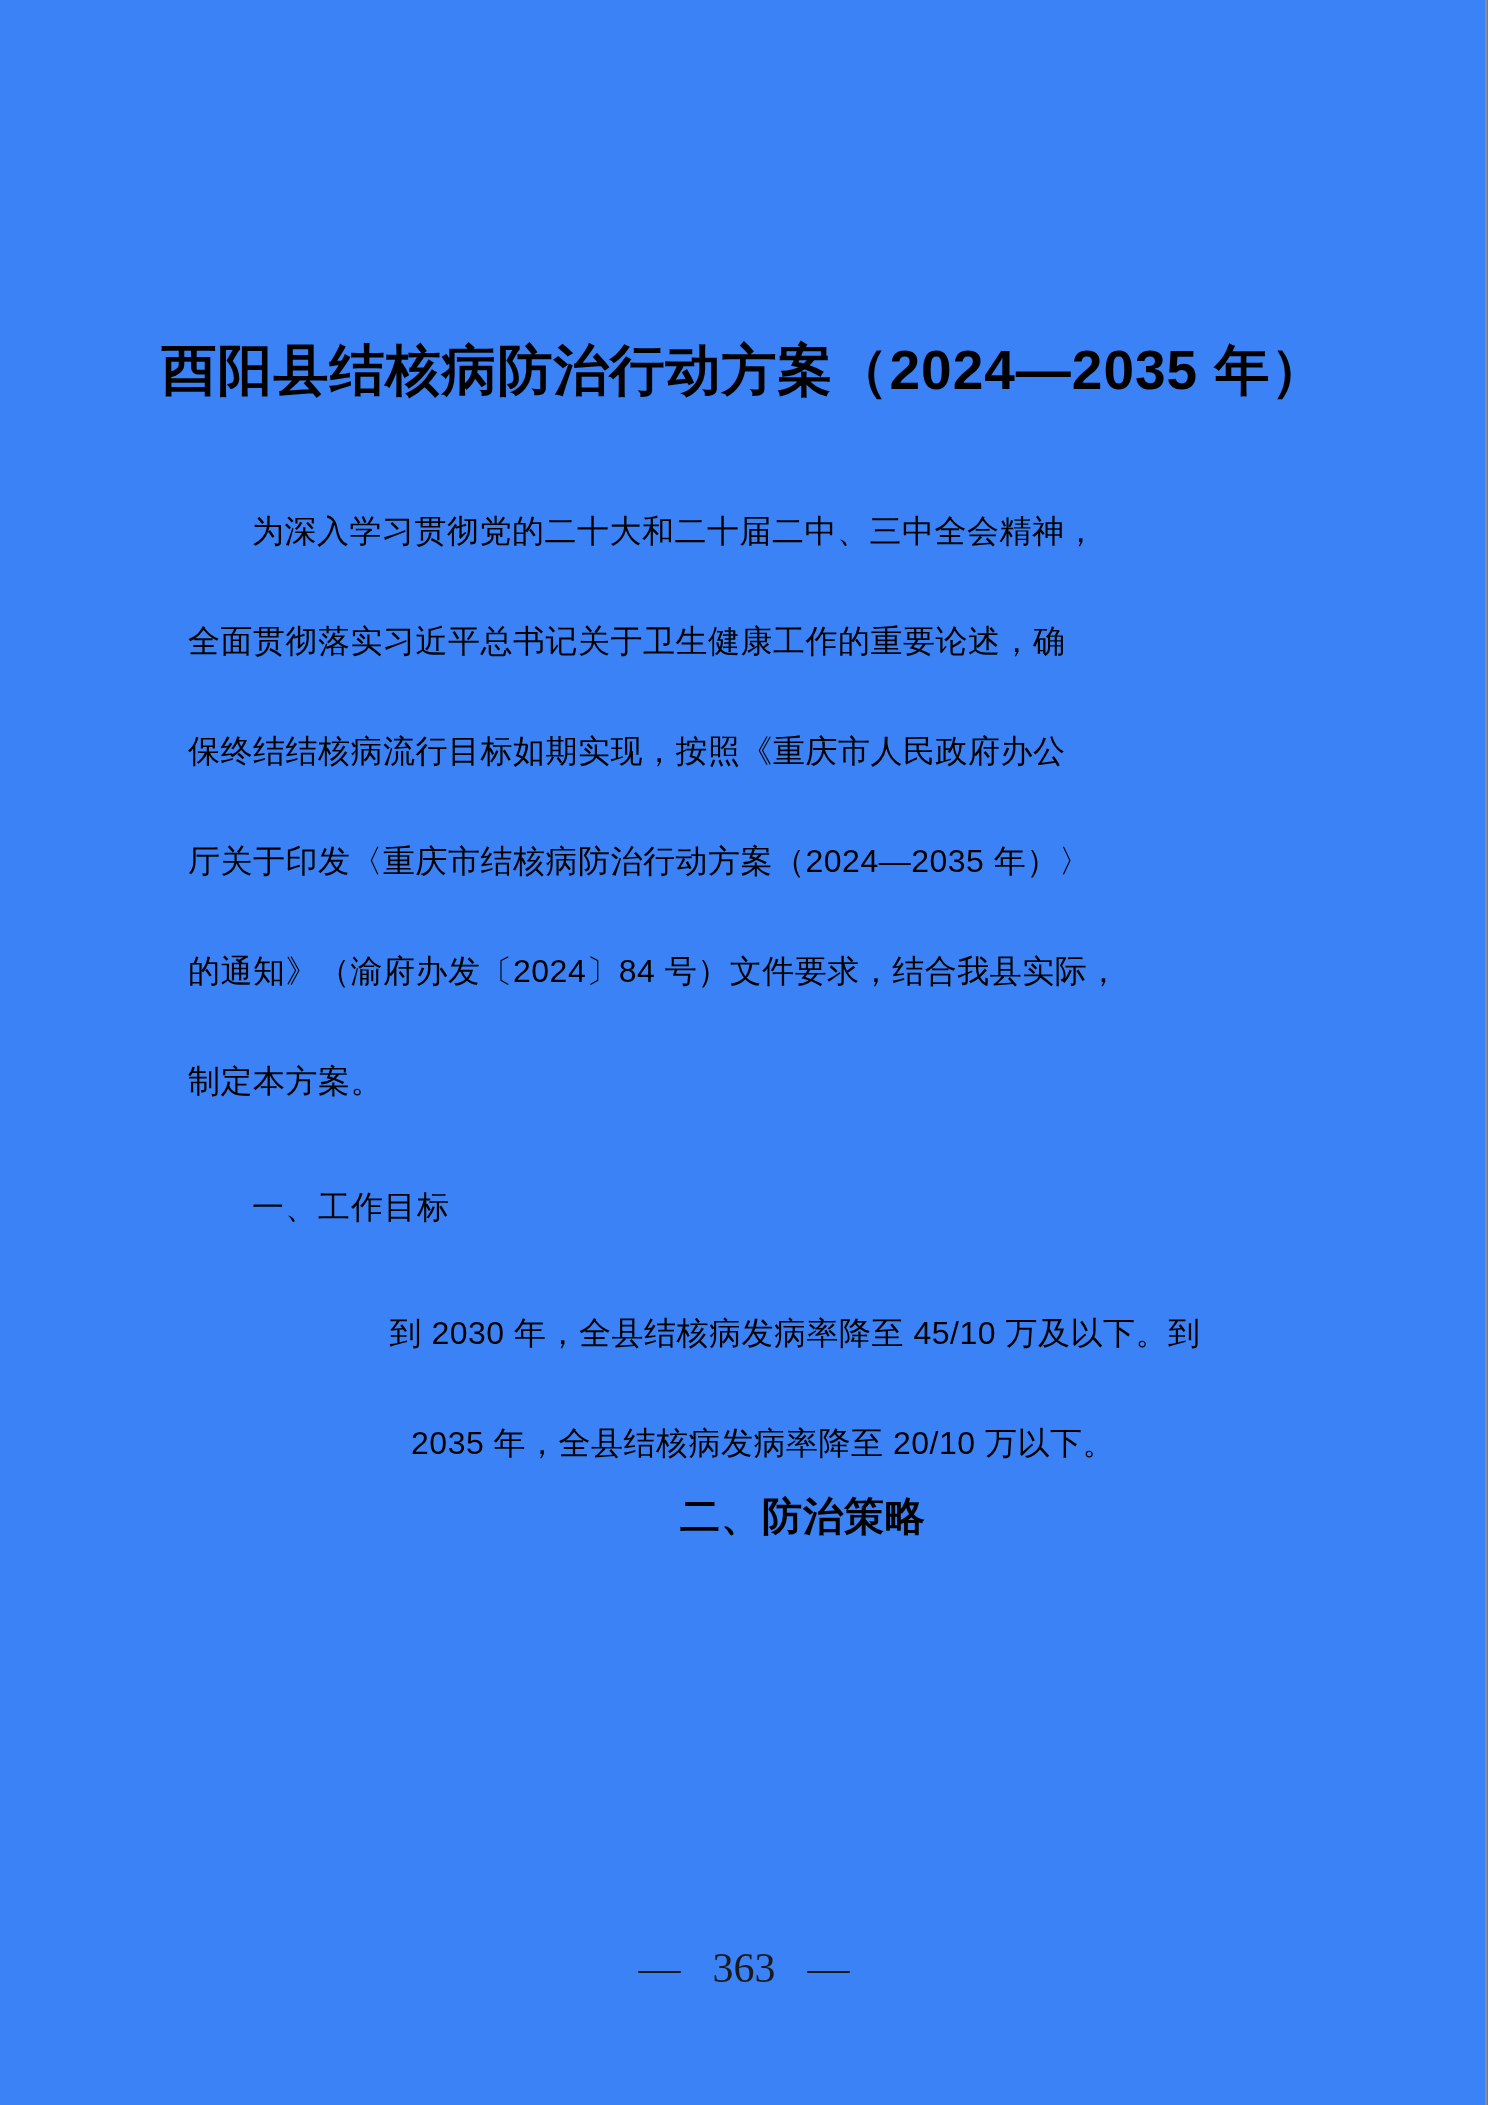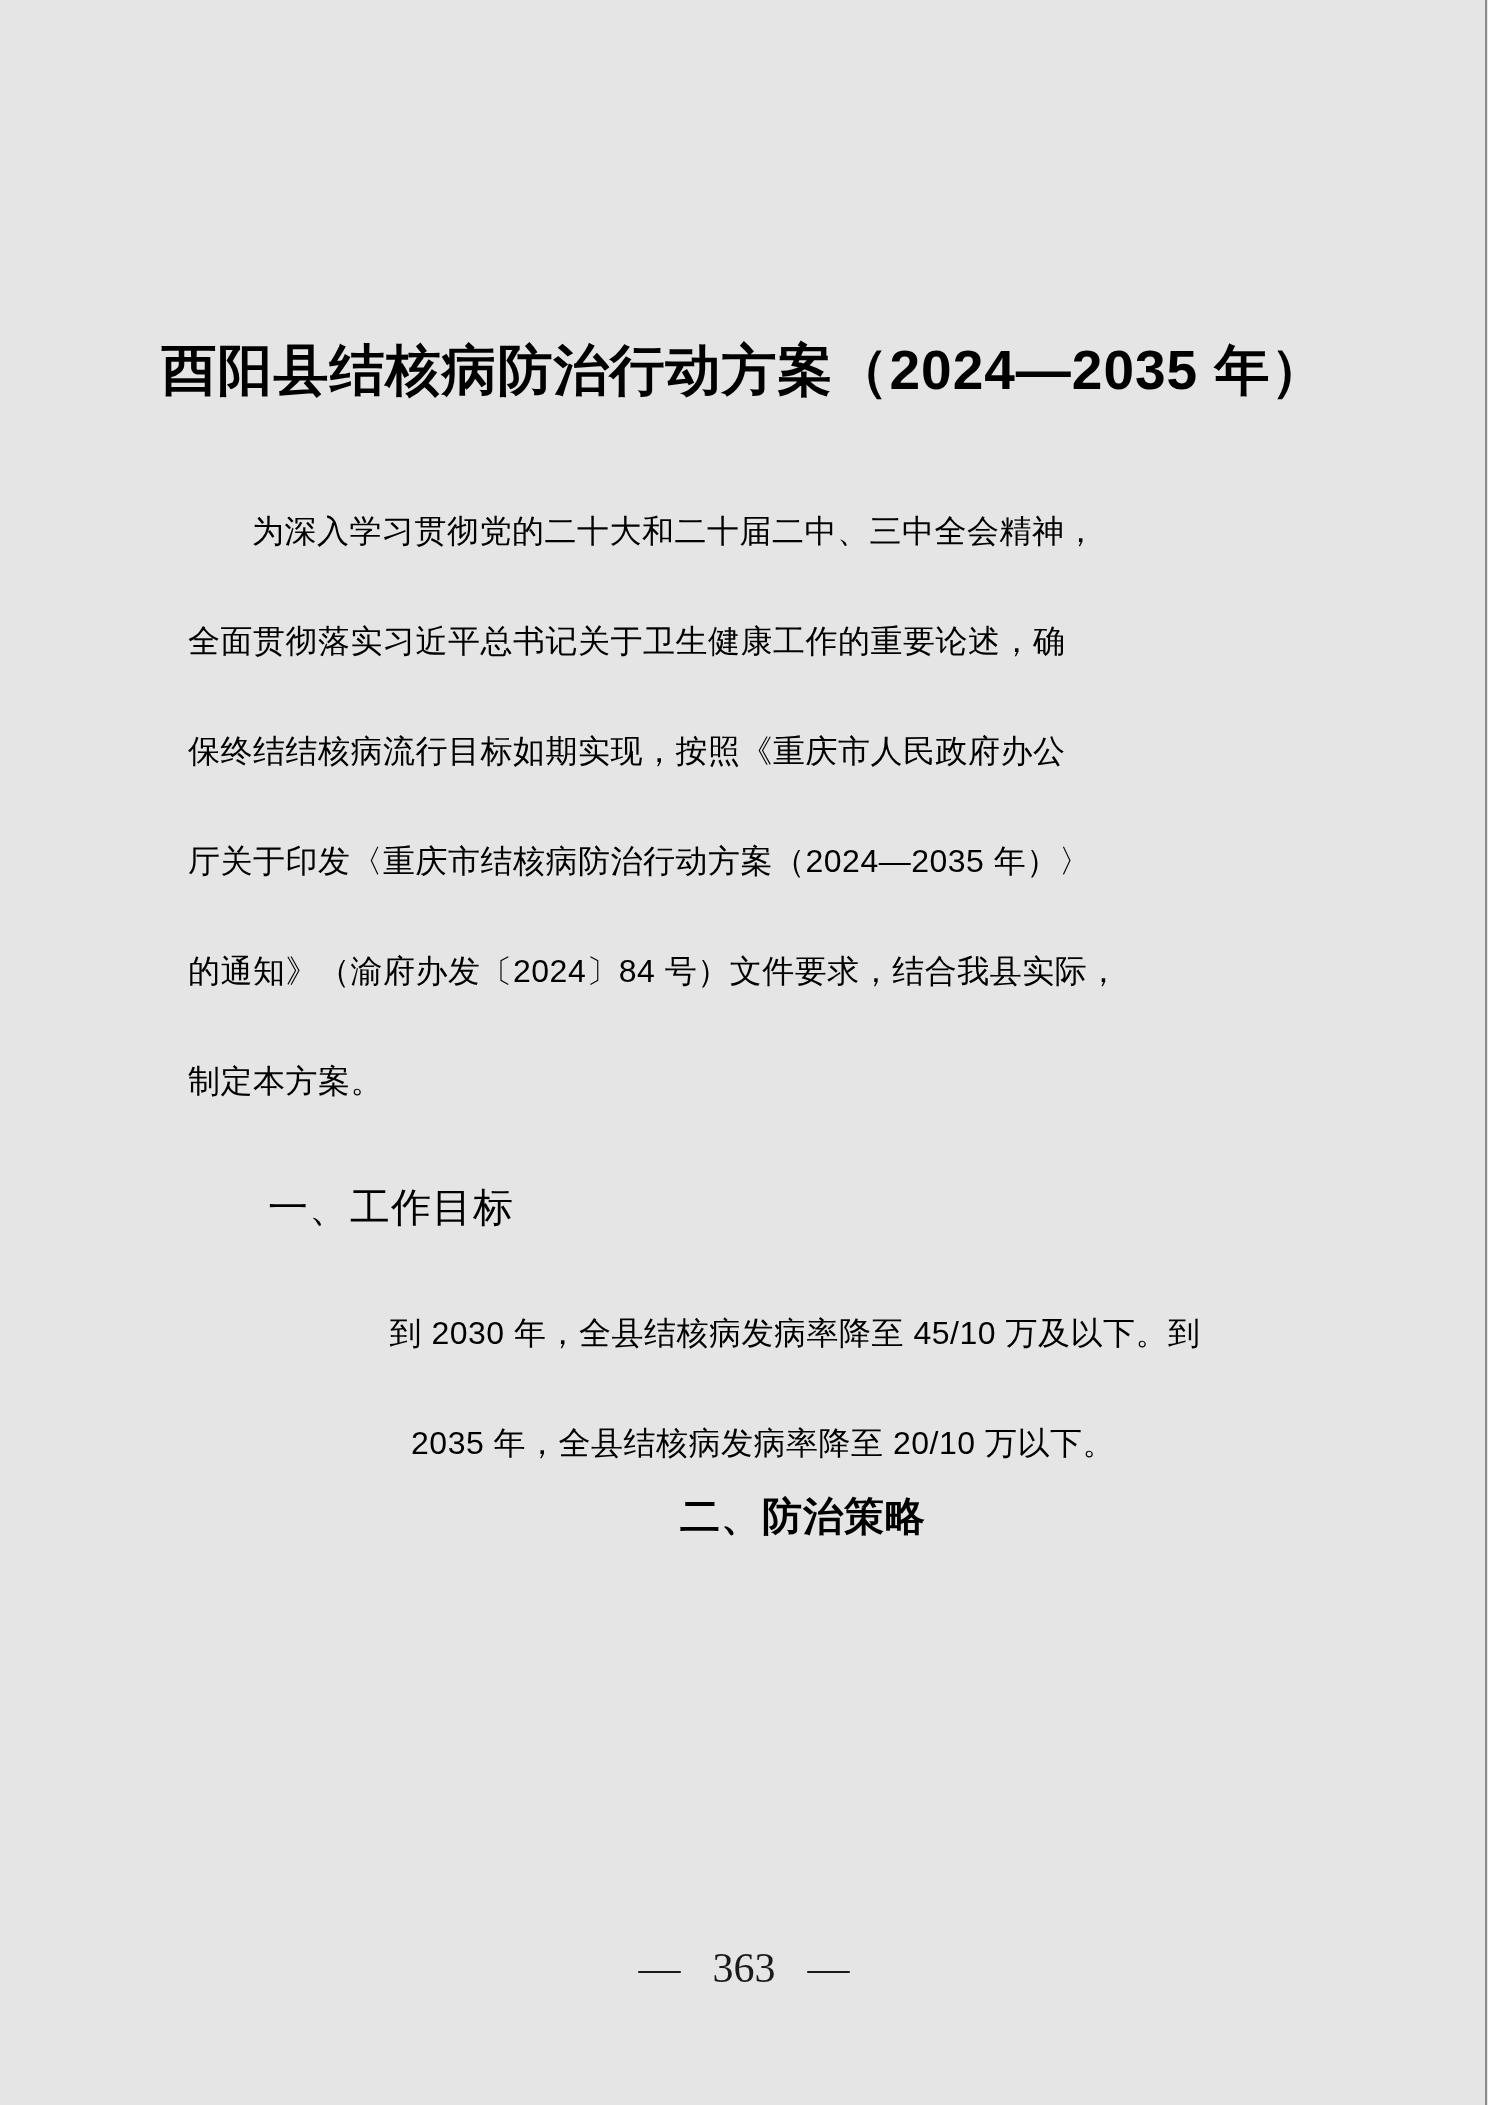--- a/index.html
+++ b/index.html
@@ -1,21 +1,21 @@
 <!DOCTYPE html>
 <html><head>
 <meta charset="utf-8">
 <style>
   * { margin: 0; padding: 0; box-sizing: border-box; }
   html, body { background: #ffffff; }
   .page {
     position: relative;
     width: 1488px;
     height: 2105px;
-    background: #e5e5e5;
+    background: #3b82f6;
     overflow: hidden;
     color: #000000;
     font-family: "Liberation Sans", sans-serif;
   }
   .content {
     position: absolute;
     left: 188px;
     top: 0;
     width: 1150px;
     padding-top: 328px;
@@ -33,21 +33,21 @@
   }
   .para {
     font-size: 32px;
     line-height: 110px;
     white-space: pre-line;   
     text-indent: 2em;
     letter-spacing: 0.5px;
   }
   .para-1 { margin-top: 63px; }
   .heading-1 {
-    font-size: 40px;
+    font-size: 32px;
     line-height: 110px;
     font-weight: normal;
     text-indent: 2em;
     letter-spacing: 1px;
     margin-top: 16px;
   }
   .para-2 { margin-top: 16px; text-align: center; }
   .heading-2 {
     font-size: 40px;
     line-height: 80px;

